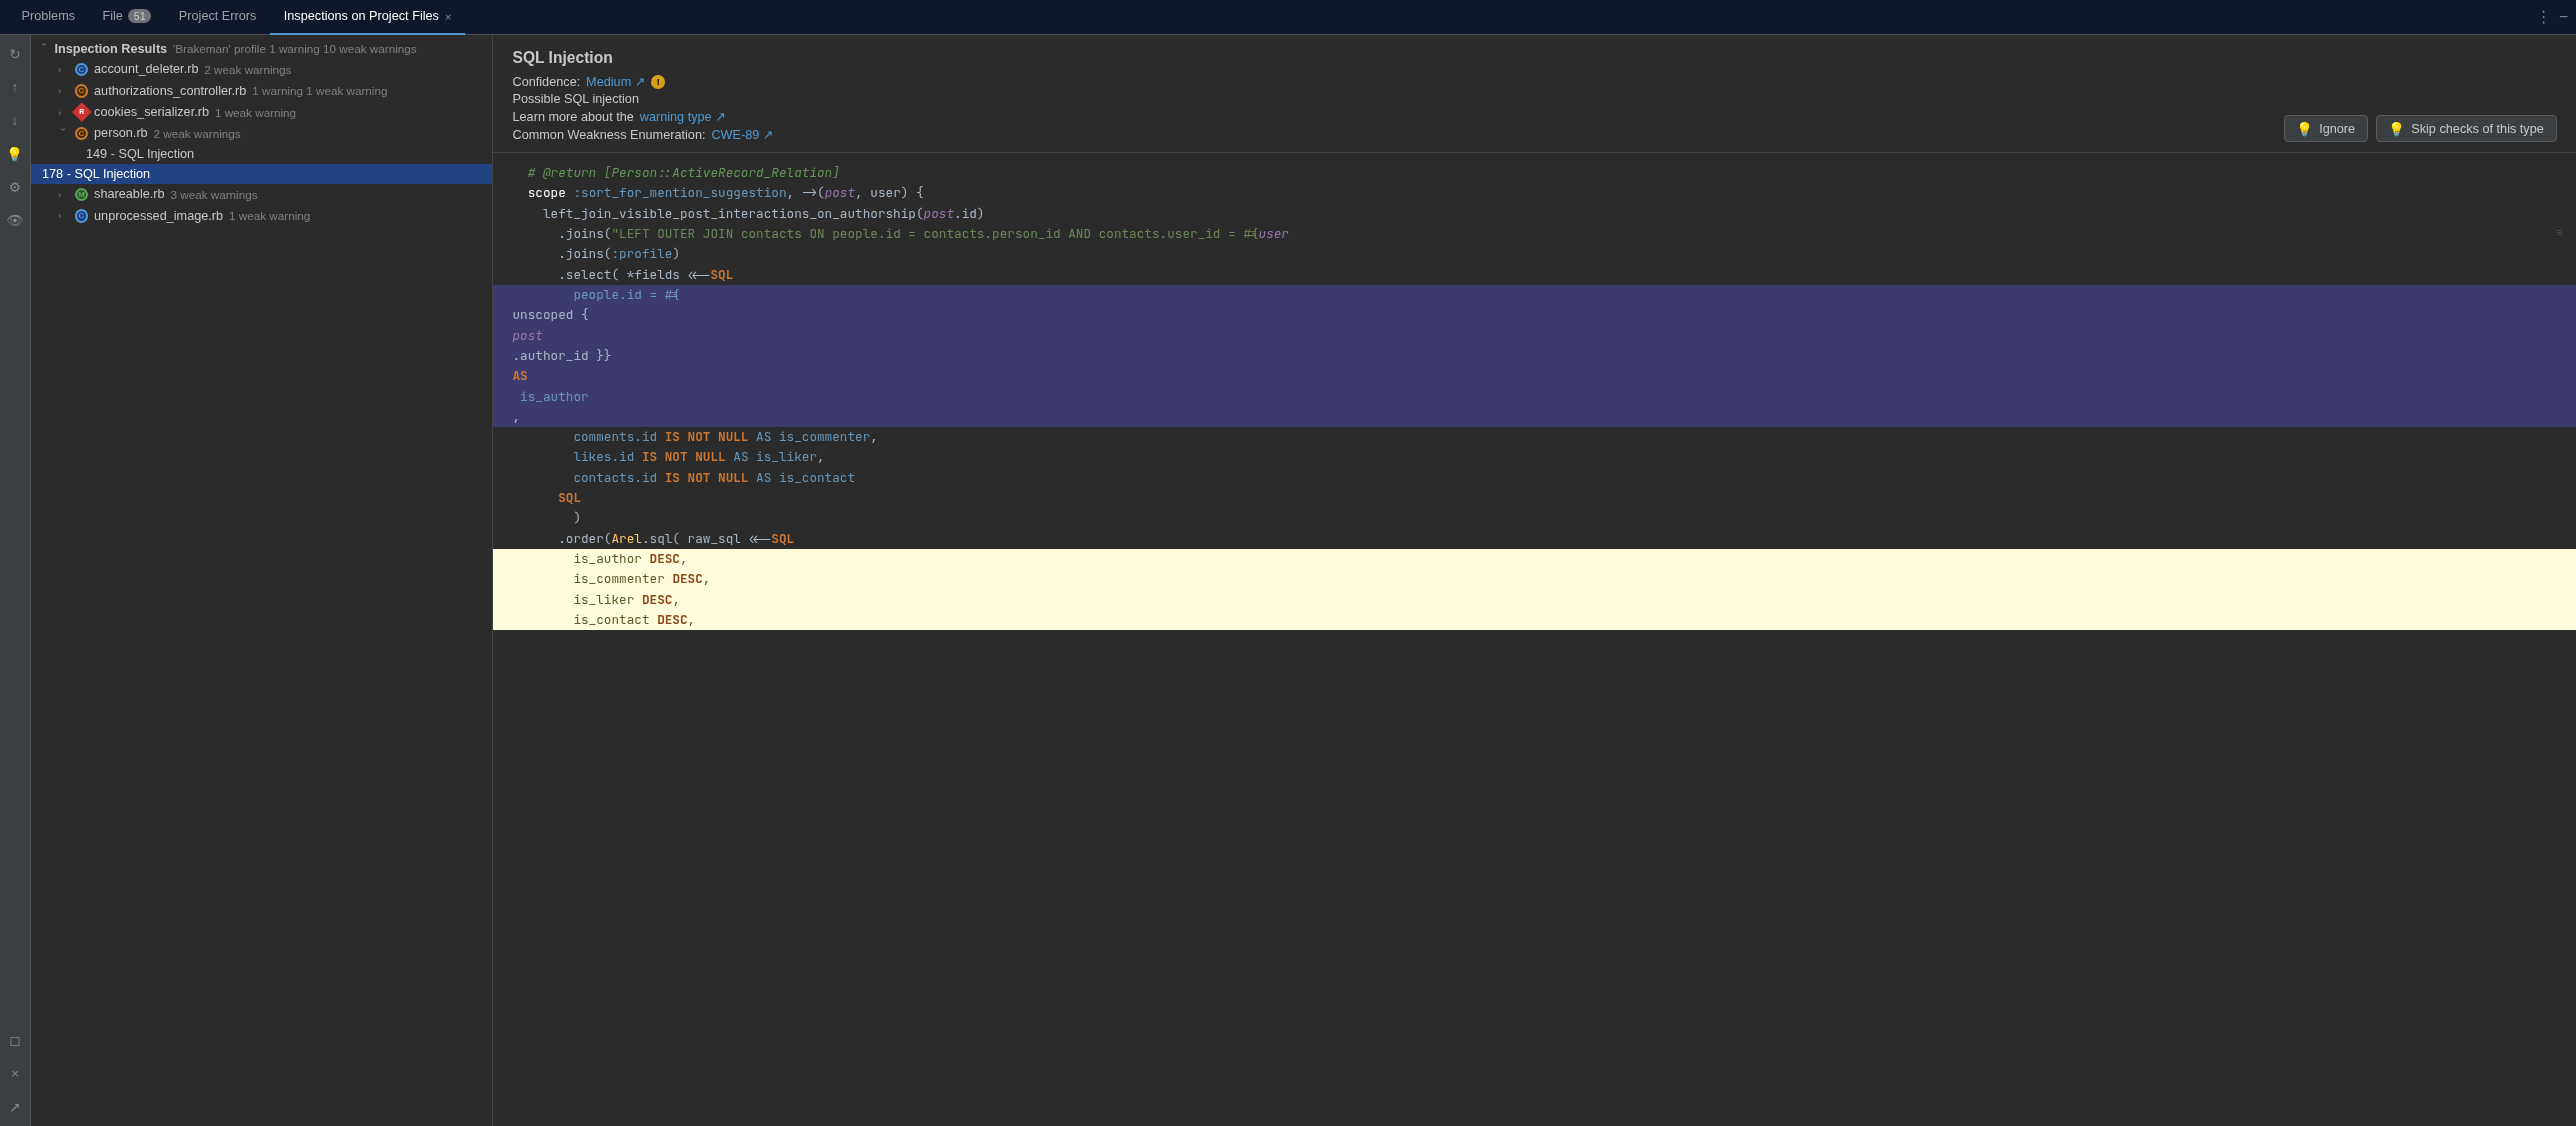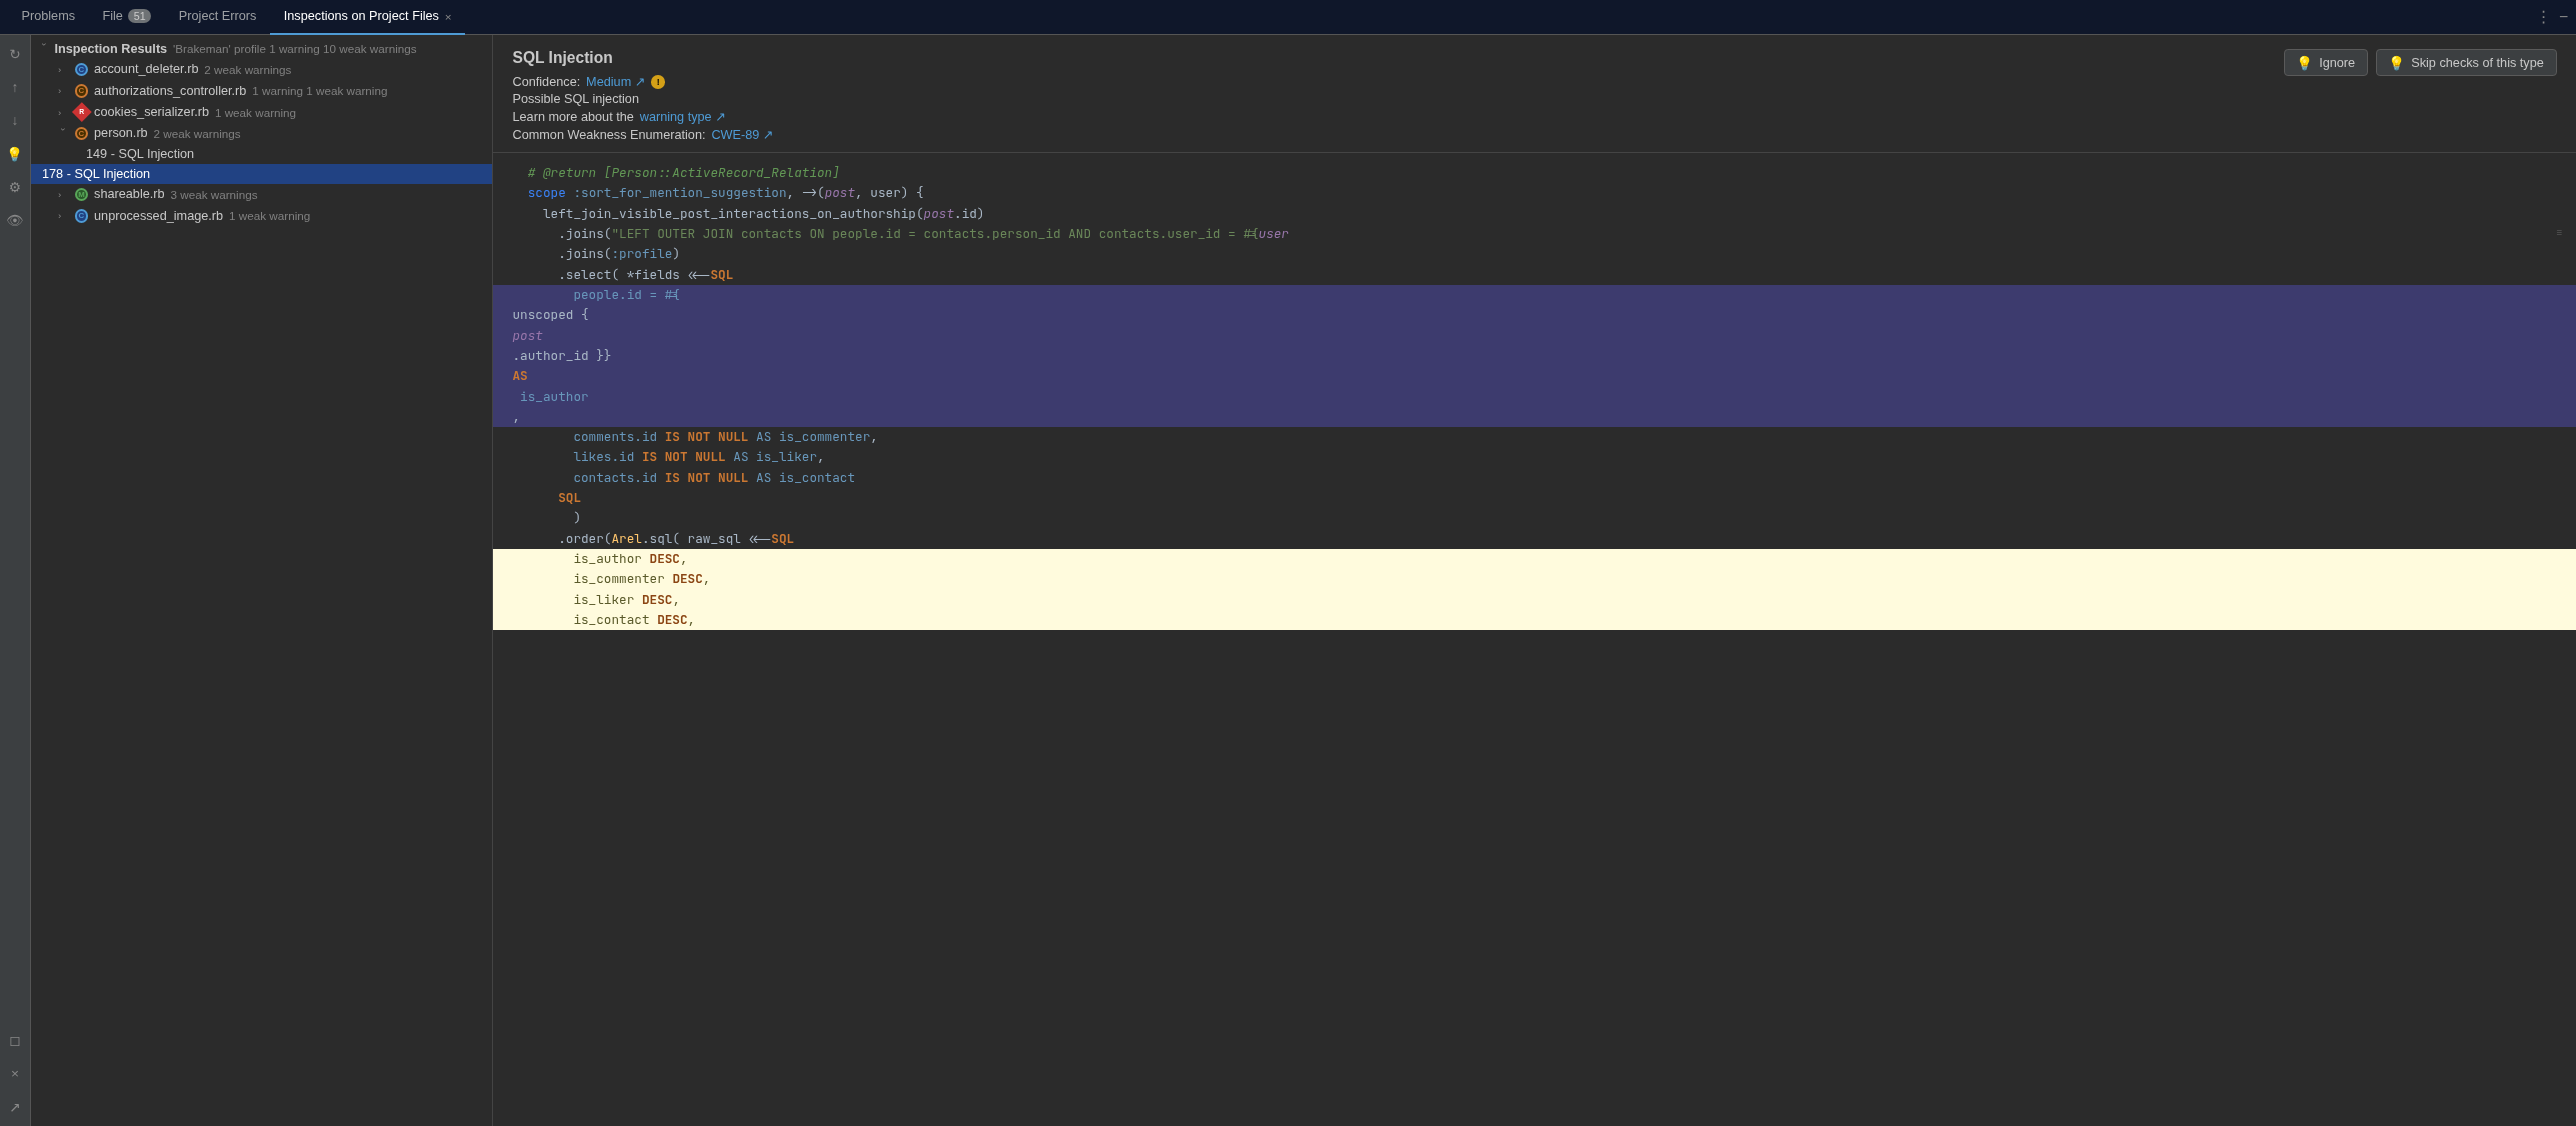--- a/index.html
+++ b/index.html
@@ -174,21 +174,21 @@
       flex-direction: column;
       overflow: hidden;
       background: #2b2b2b;
     }
 
     
     .inspection-header {
       padding: 13.7px 19.5px 9.8px;
       border-bottom: 1px solid #444;
       display: flex;
-      align-items: flex-start;
+      align-items: flex-end;
       gap: 11.7px;
       flex-shrink: 0;
     }
     .inspection-info { flex: 1; }
     .inspection-title {
       font-size: 15.6px;
       font-weight: bold;
       color: #c8c8c8;
       margin-bottom: 7.8px;
     }
@@ -253,21 +253,21 @@
       display: flex;
       align-items: flex-start;
       padding: 0 19.5px;
       white-space: pre;
     }
     .code-line.highlighted { background: #3d3b6e; flex-direction: column; }
     .code-line.warning-bg { background: #fffbdd; color: #333; }
 
     
     .c-comment { color: #629755; font-style: italic; }
-    .c-keyword { color: #3b82f6; text-align: right; }
+    .c-keyword { color: #ffffff; text-align: right; }
     .c-symbol { color: #6897bb; }
     .c-var { color: #9876aa; font-style: italic; }
     .c-param { color: #a9b7c6; }
     .c-blue { color: #6897bb; }
     .c-yellow { color: #ffc66d; }
     .c-white { color: #a9b7c6; }
     .c-green { color: #6a8759; }
     .c-sql-kw { color: #cc7832; font-weight: bold; }
 
     

